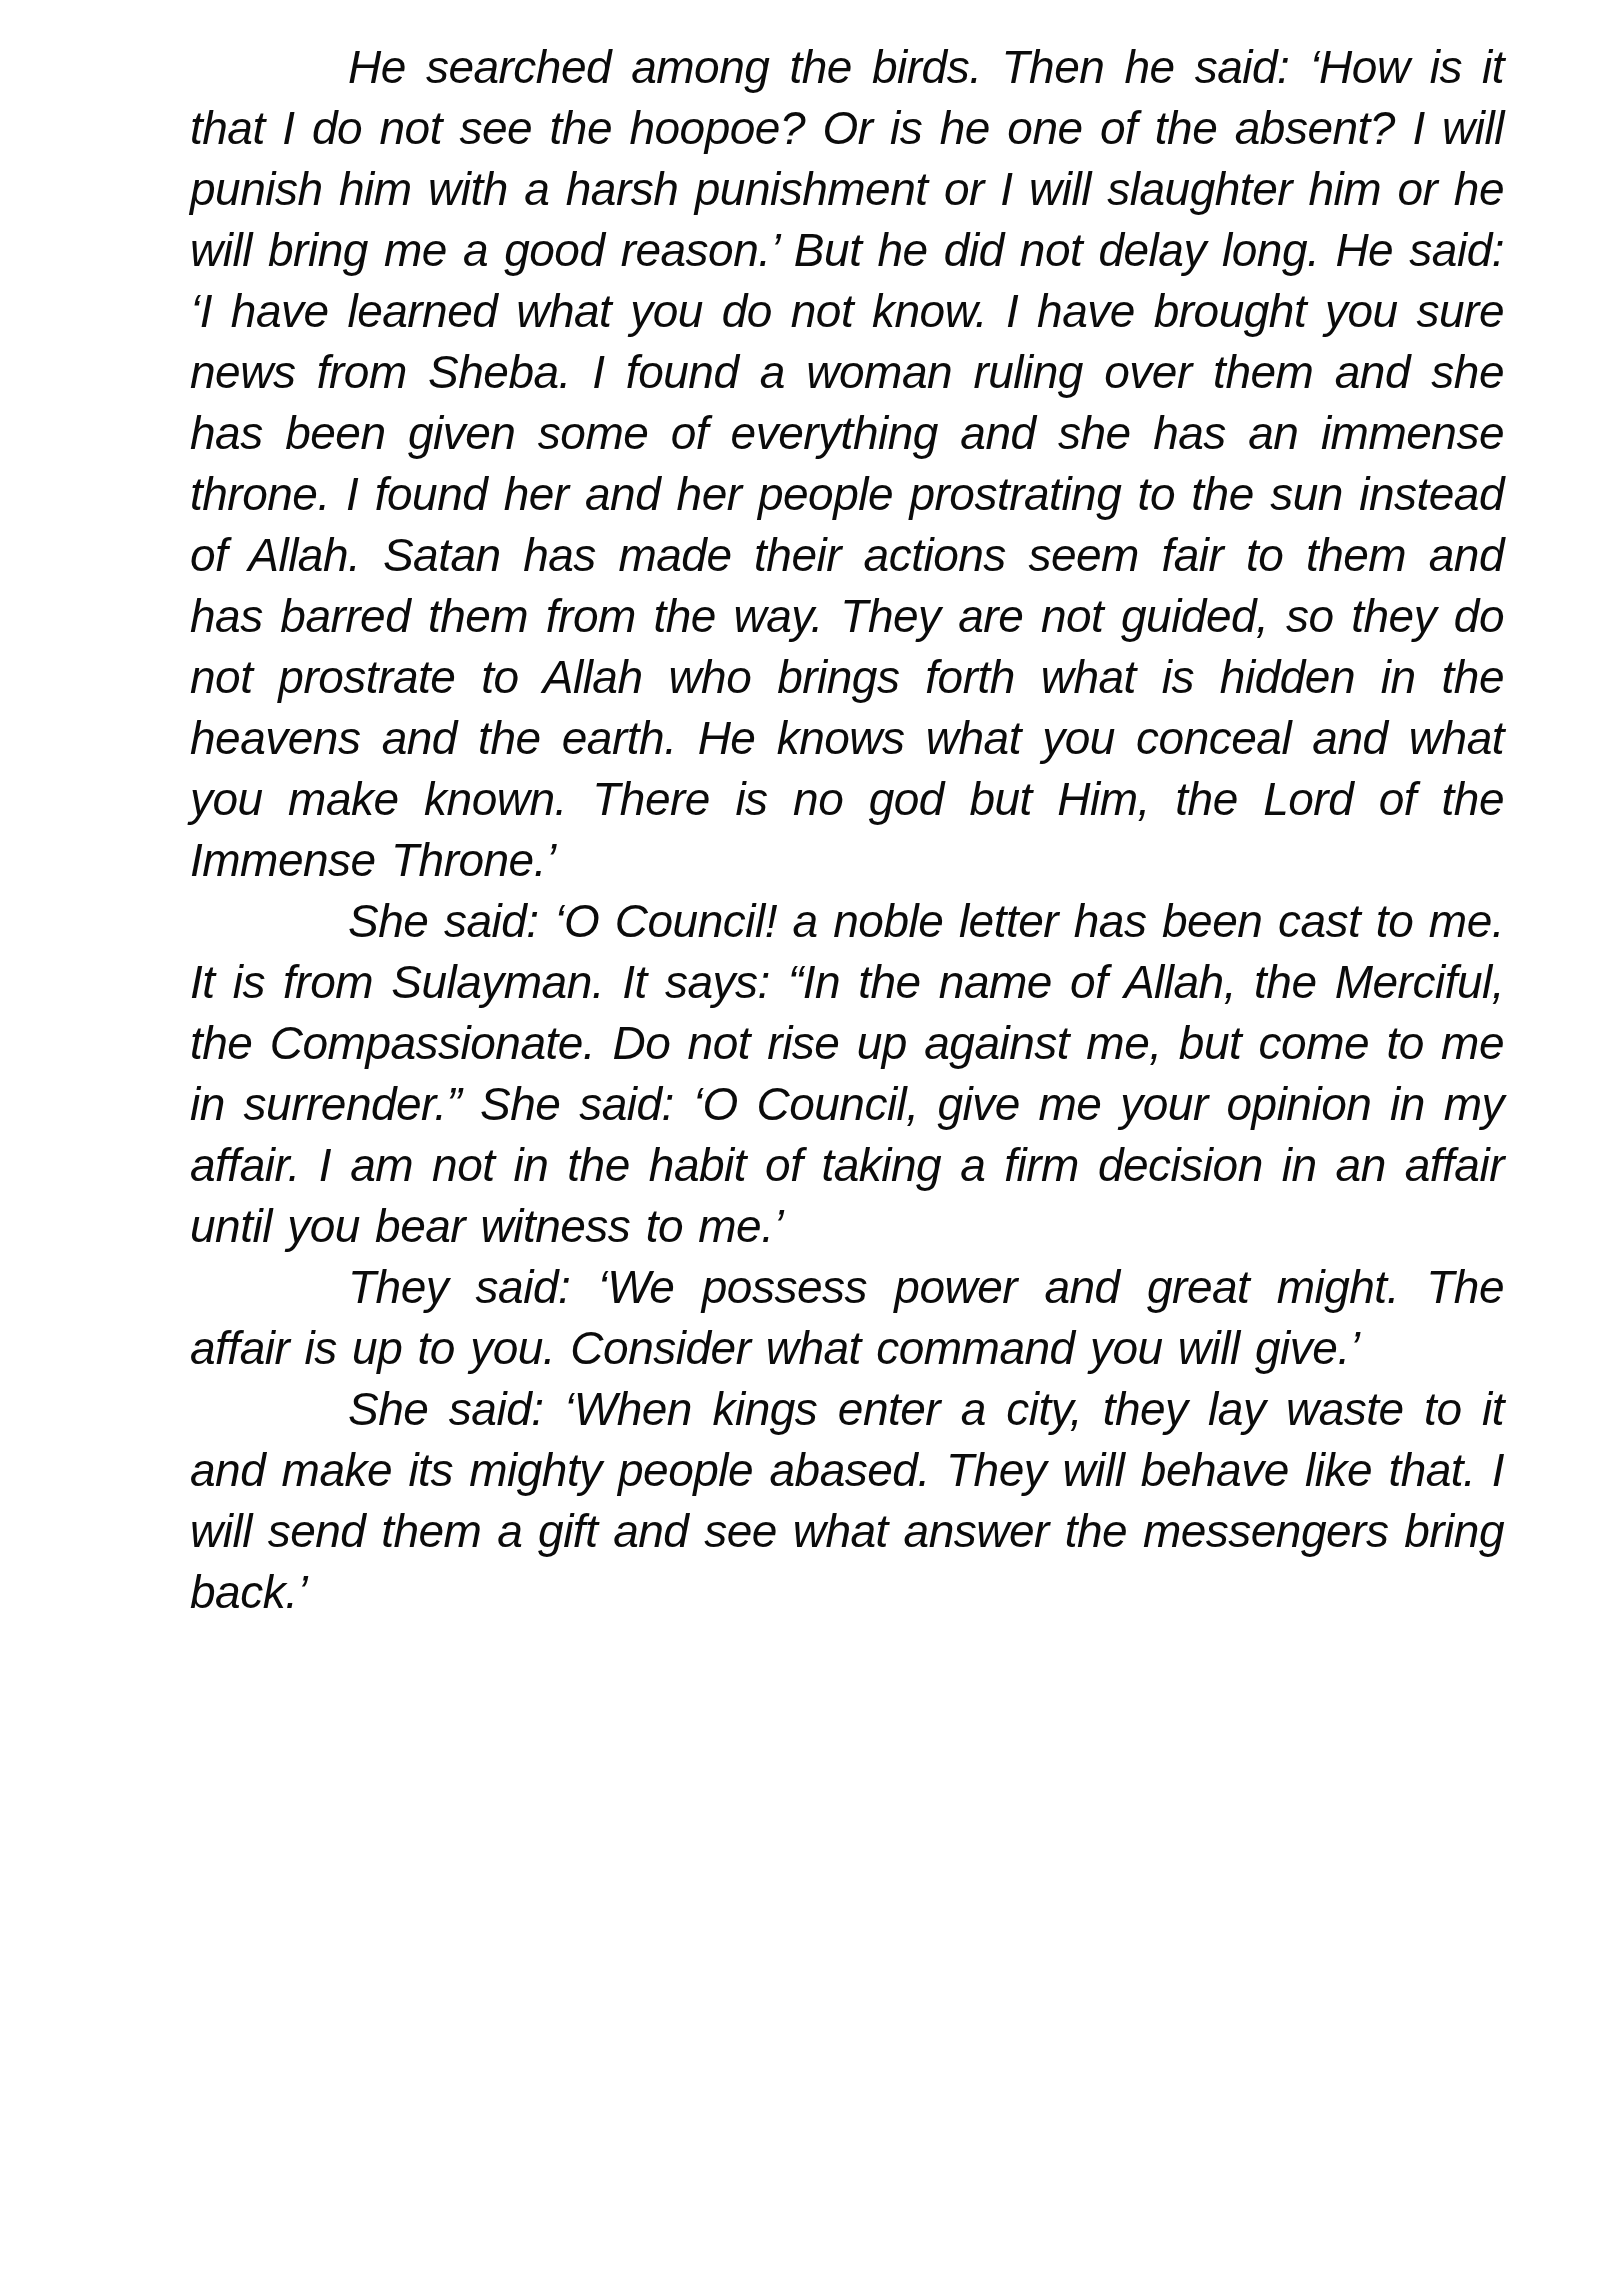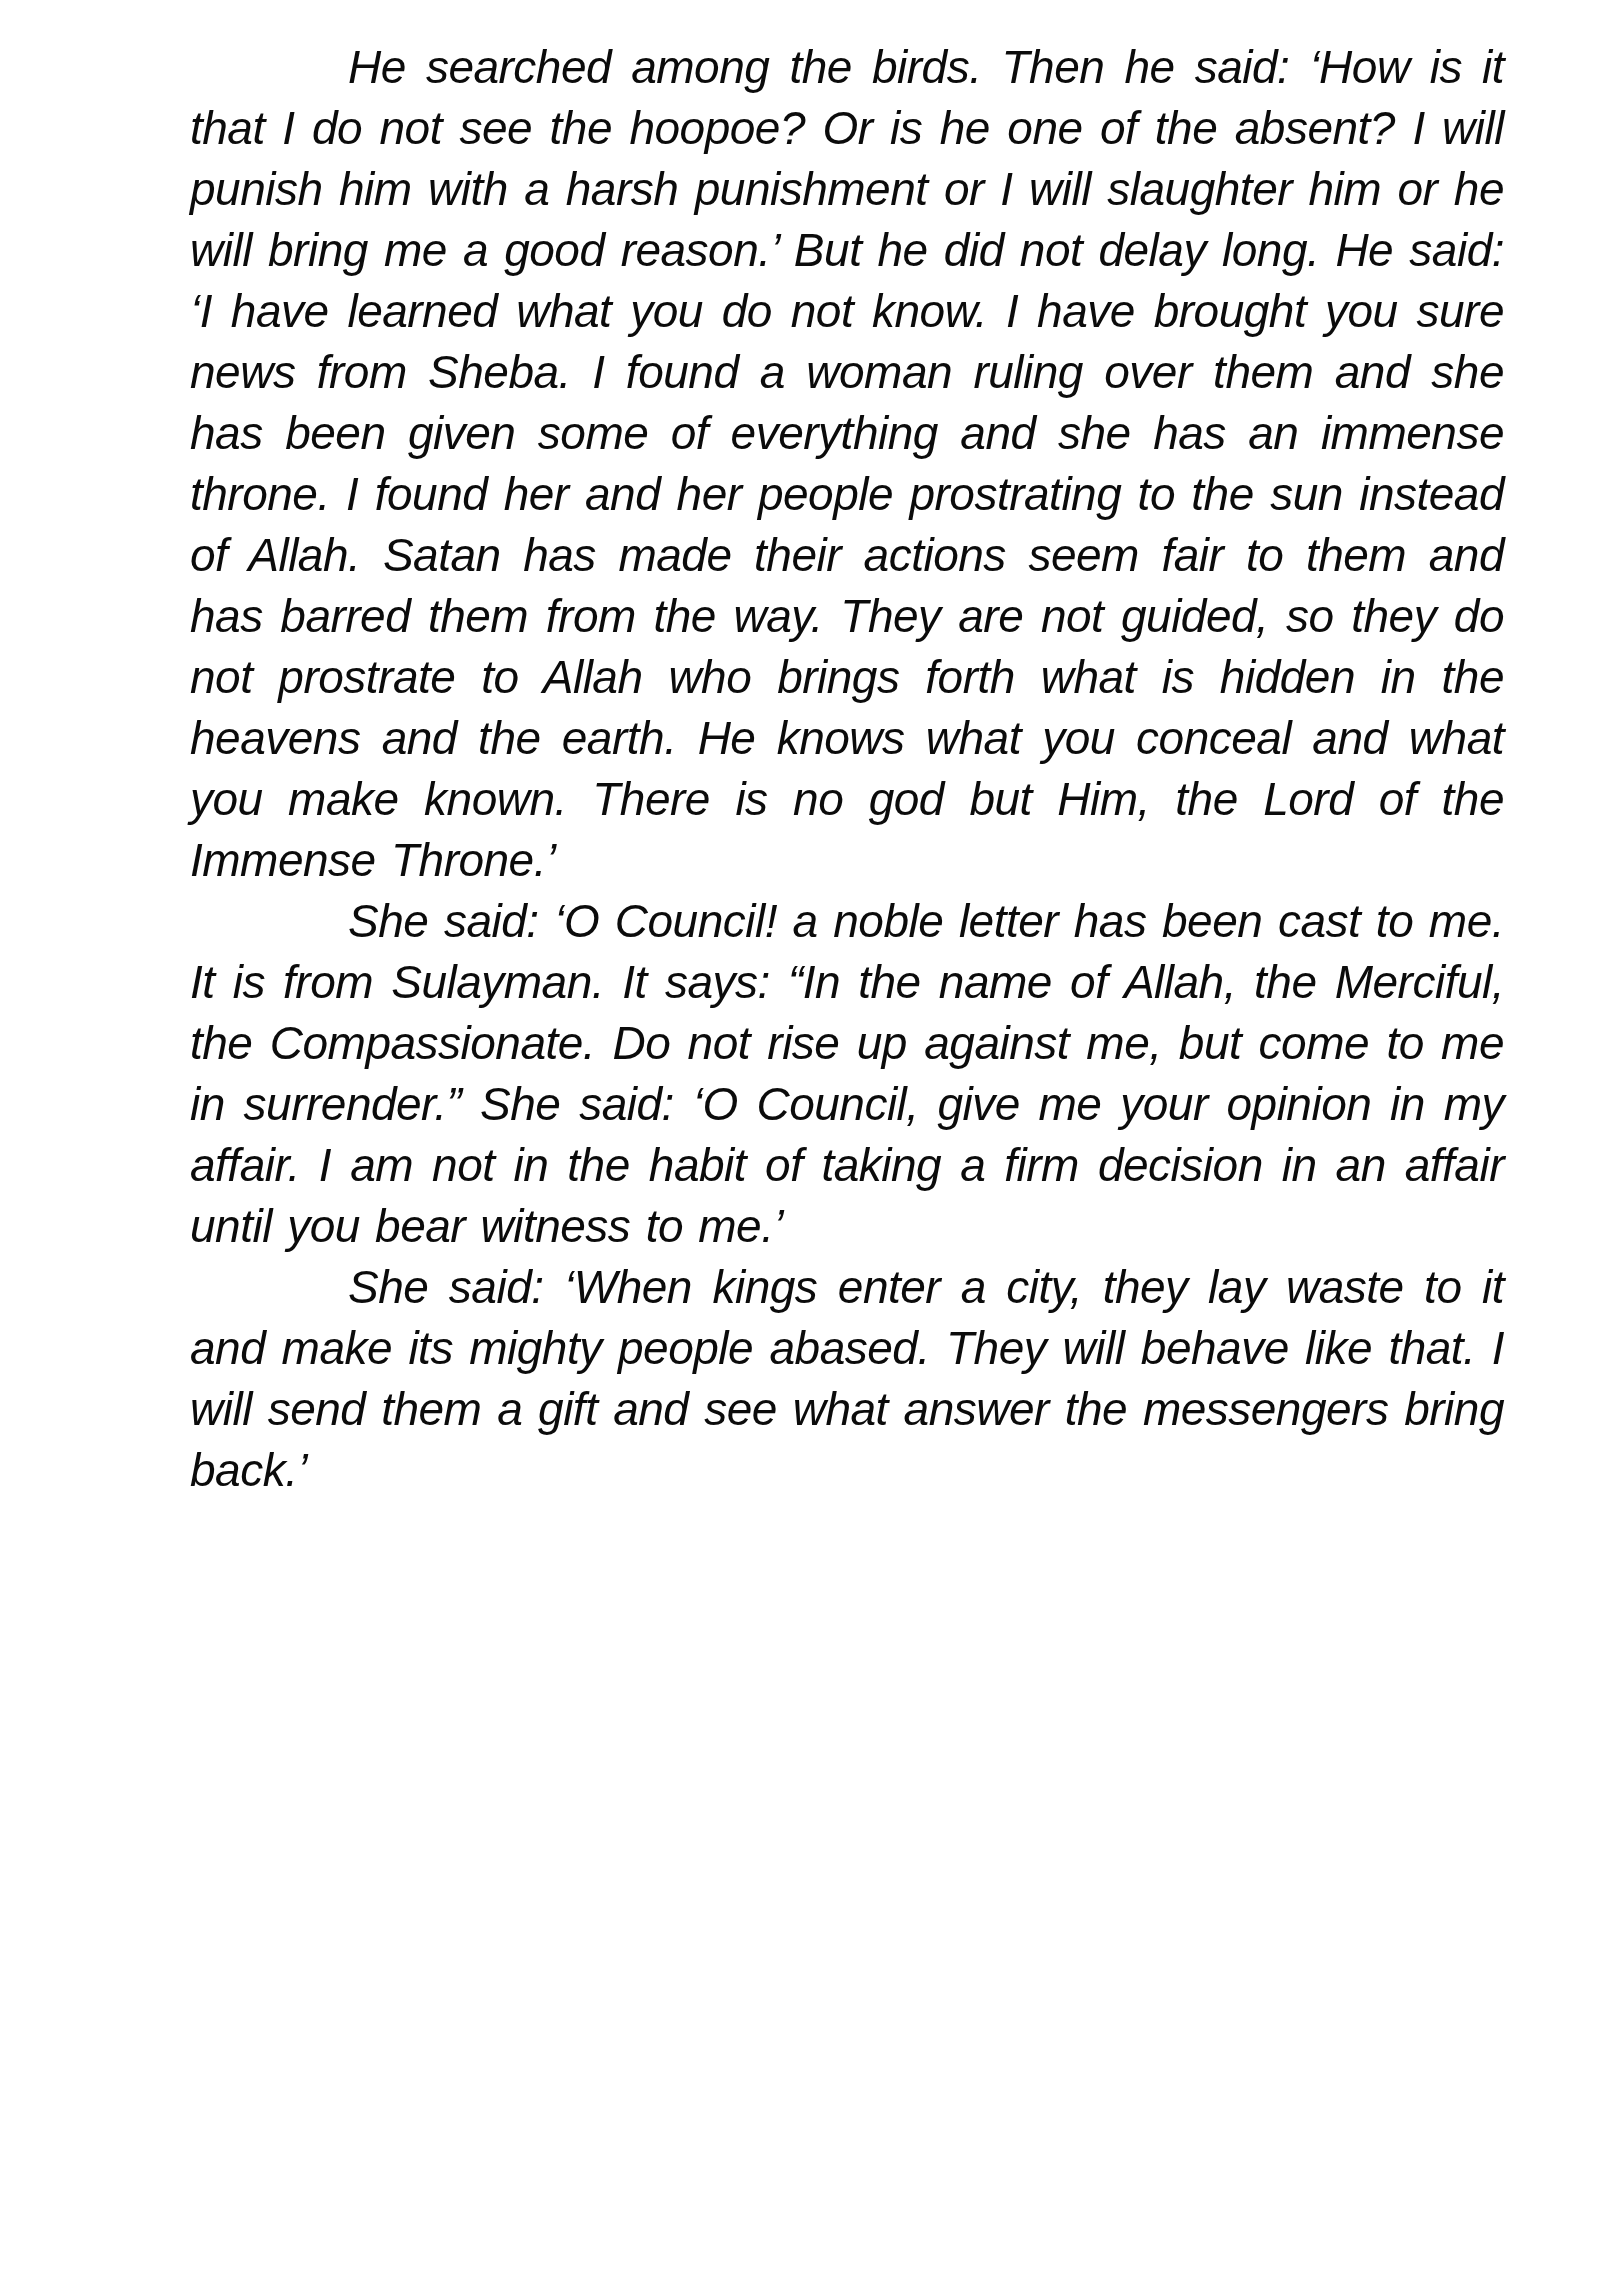--- a/index.html
+++ b/index.html
@@ -44,17 +44,18 @@
     letter-spacing: 1px;
   }
 </style>
 </head>
 <body>
 
 <div class="page">
   <div class="text-block">
     <p class="para">He searched among the birds. Then he said: ‘How is it that I do not see the hoopoe? Or is he one of the absent? I will punish him with a harsh punishment or I will slaughter him or he will bring me a good reason.’ But he did not delay long. He said: ‘I have learned what you do not know. I have brought you sure news from Sheba. I found a woman ruling over them and she has been given some of everything and she has an immense throne. I found her and her people prostrating to the sun instead of Allah. Satan has made their actions seem fair to them and has barred them from the way. They are not guided, so they do not prostrate to Allah who brings forth what is hidden in the heavens and the earth. He knows what you conceal and what you make known. There is no god but Him, the Lord of the Immense Throne.’</p>
     <p class="para">She said: ‘O Council! a noble letter has been cast to me. It is from Sulayman. It says: “In the name of Allah, the Merciful, the Compassionate. Do not rise up against me, but come to me in surrender.” She said: ‘O Council, give me your opinion in my affair. I am not in the habit of taking a firm decision in an affair until you bear witness to me.’</p>
+    <p class="para">They said: ‘We possess power and great might. The affair is up to you. Consider what command you will give.’</p>
     <p class="para">She said: ‘When kings enter a city, they lay waste to it and make its mighty people abased. They will behave like that. I will send them a gift and see what answer the messengers bring back.’</p>
   </div>
   <div class="page-number">138</div>
 </div>
 
 
 </body></html>

